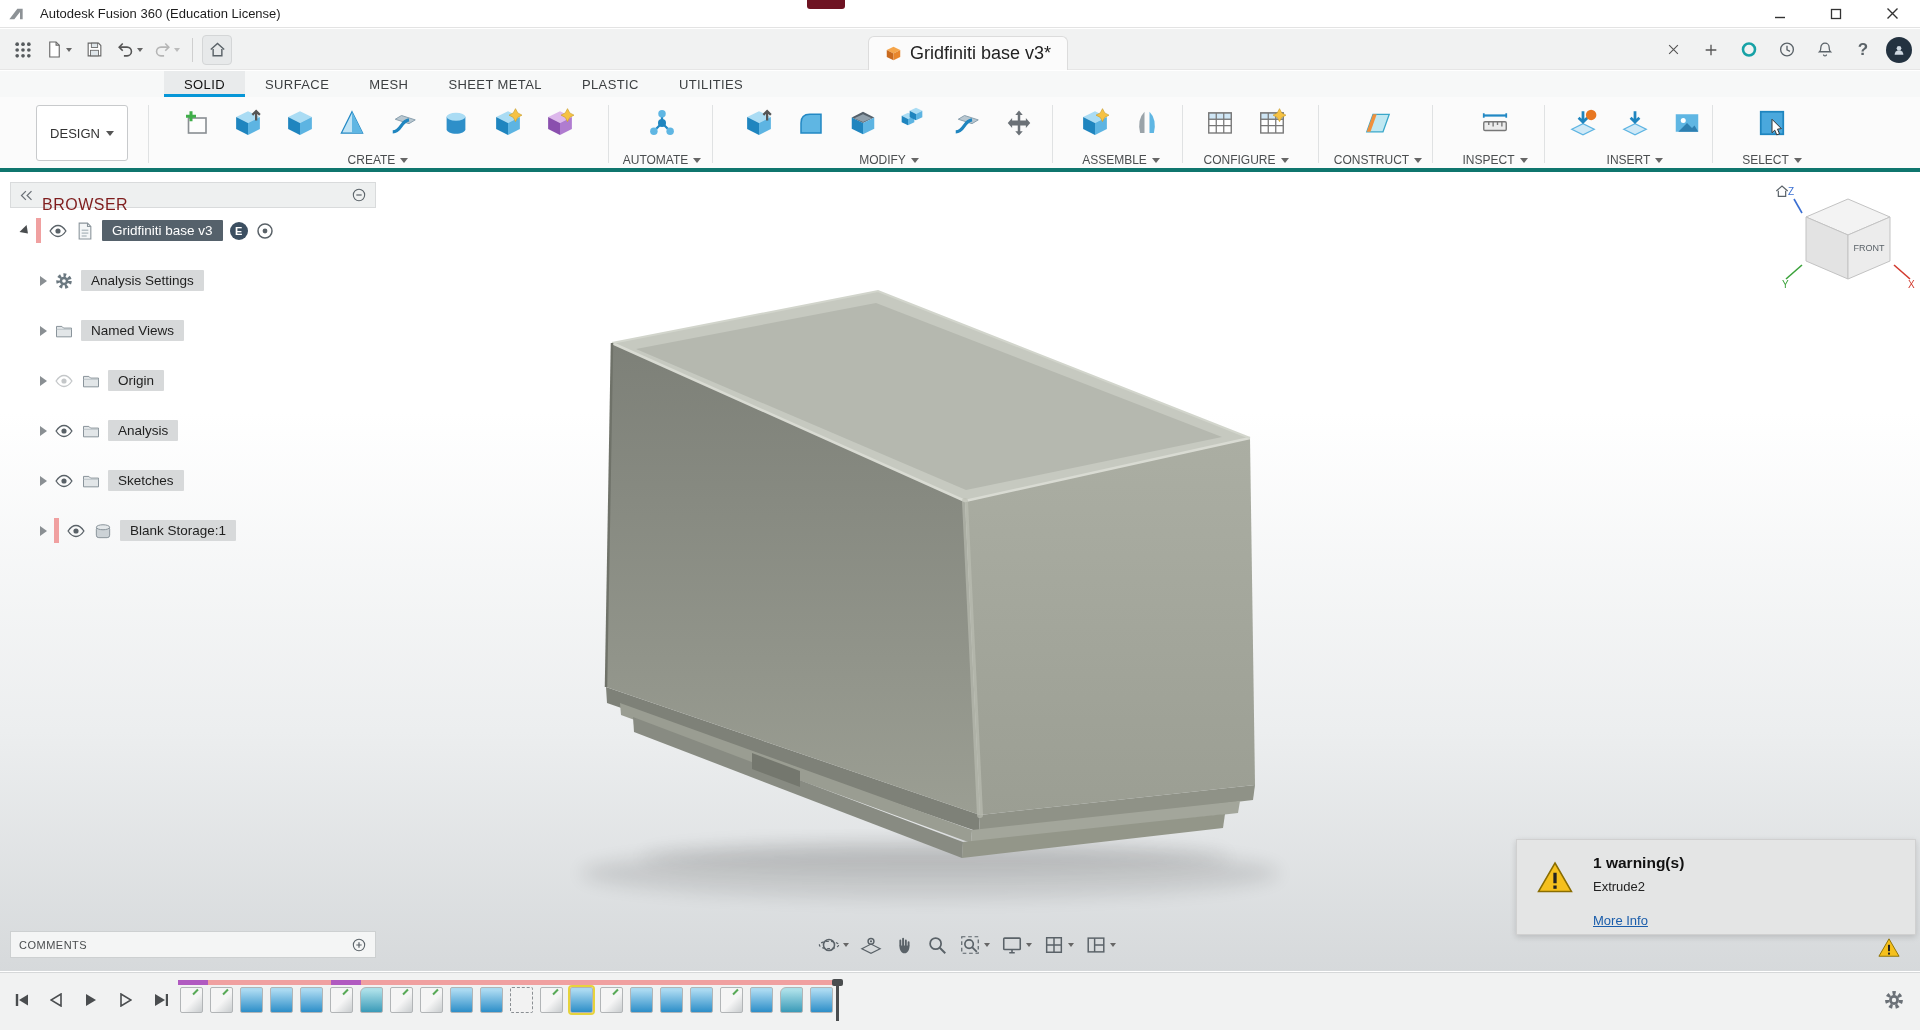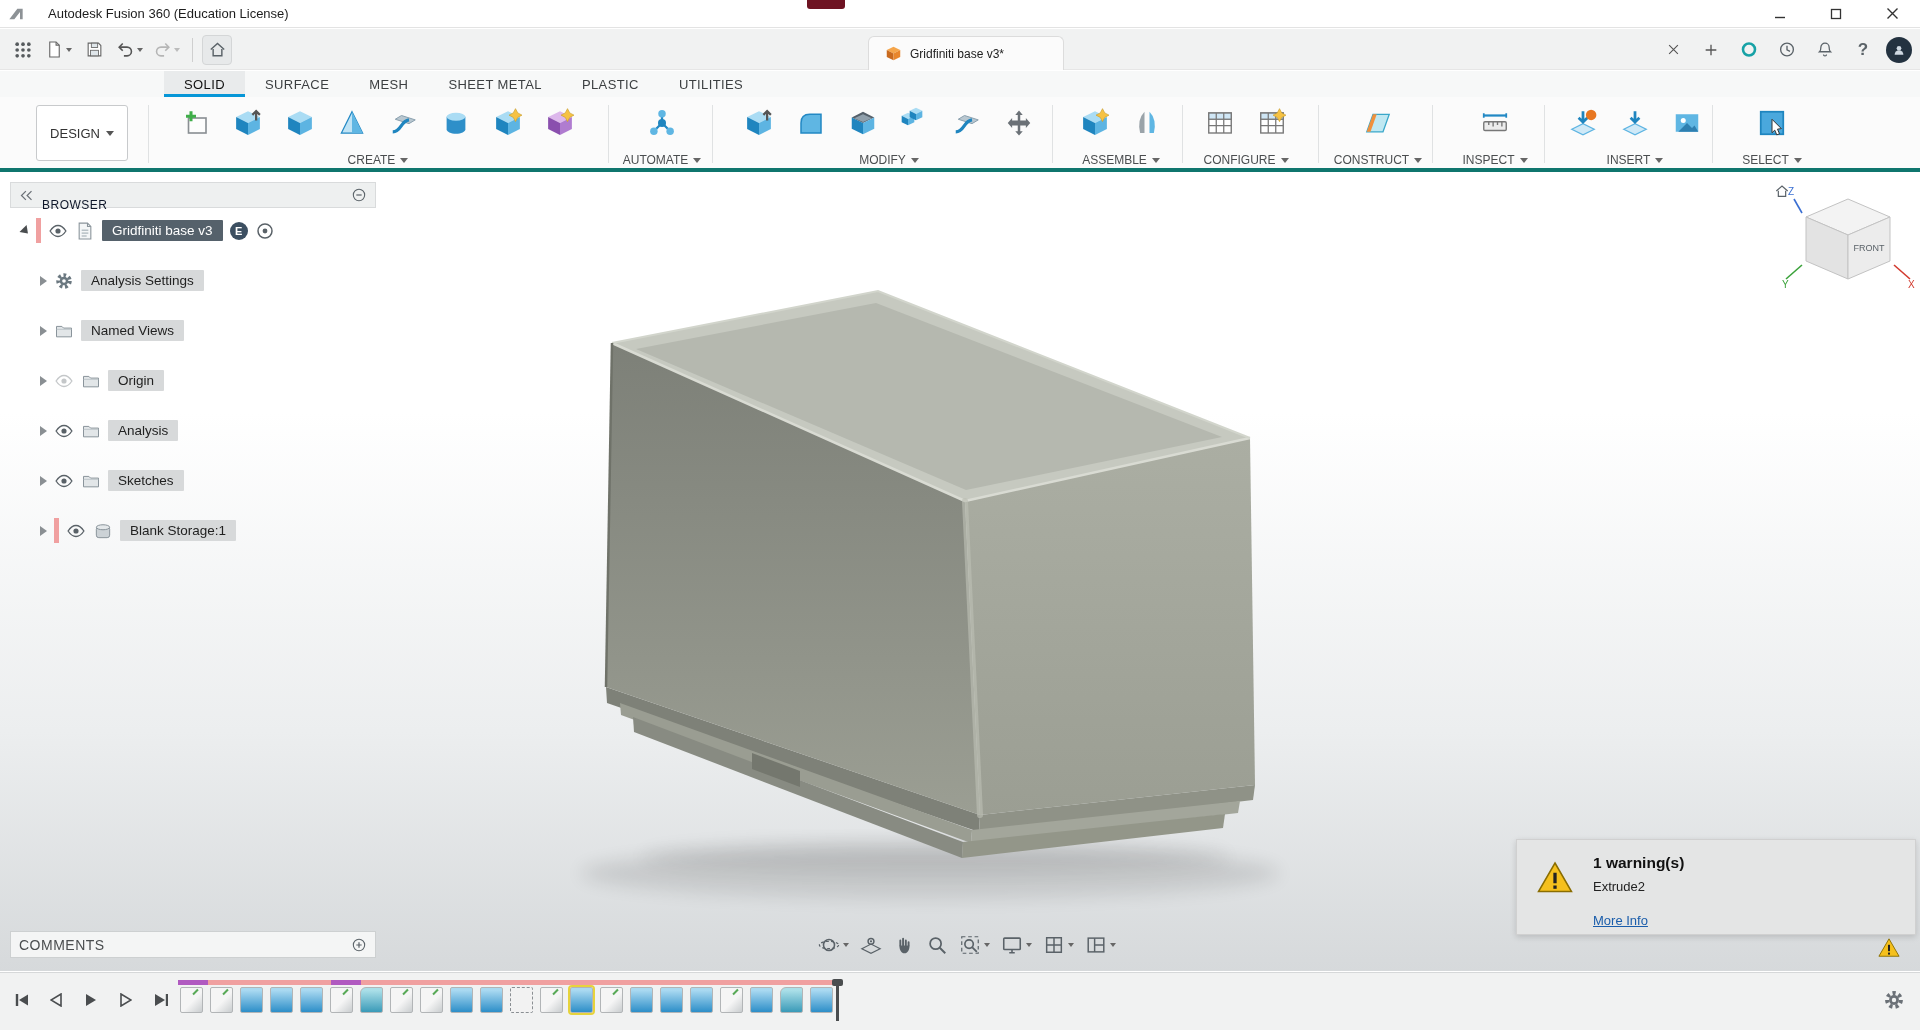--- a/index.html
+++ b/index.html
@@ -4,41 +4,41 @@
 <style>
   html,body{margin:0;padding:0;background:#9a9a9a;}
   *{box-sizing:border-box;}
   .app{position:relative;width:1920px;height:1030px;background:#fff;overflow:hidden;
        font-family:"Liberation Sans","DejaVu Sans",sans-serif;color:#222;font-size:13px;
        -webkit-font-smoothing:antialiased;}
 
   
   .titlebar{position:absolute;left:0;top:0;width:1920px;height:28px;background:#ffffff;
             border-bottom:1px solid #e3e3e3;display:flex;align-items:center;}
-  .tb-left{display:flex;align-items:center;gap:24px;padding-left:8px;flex:1;}
+  .tb-left{display:flex;align-items:center;gap:16px;padding-left:8px;flex:1;}
   .tb-title{font-size:13px;color:#1d1d1d;}
   .artifact{position:absolute;left:807px;top:0;width:38px;height:9px;background:#6e1322;border-radius:0 0 3px 3px;}
   .tb-controls{display:flex;height:28px;}
   .tb-btn{width:56px;height:28px;display:flex;align-items:center;justify-content:center;border:none;background:transparent;cursor:pointer;}
   .tb-btn svg{display:block;}
 
   
   .appbar{position:absolute;left:0;top:29px;width:1920px;height:41px;background:#f1f2f2;
           border-bottom:1px solid #e6e6e6;}
   .qat{position:absolute;left:8px;top:0;height:41px;display:flex;align-items:center;gap:4px;}
   .qbtn{height:30px;min-width:30px;padding:0 3px;border:none;background:transparent;display:flex;align-items:center;justify-content:center;gap:2px;cursor:pointer;border-radius:3px;}
   .qbtn svg{display:block;}
   .caret-sm{width:0;height:0;border-left:3.5px solid transparent;border-right:3.5px solid transparent;border-top:4.5px solid #666;}
   .dim{opacity:.38;}
   .vseparator{width:1px;height:24px;background:#cfcfcf;margin:0 5px;}
   .home-btn{background:#e7e9ea;border:1px solid #d4d6d7;border-radius:4px;}
   .doc-tab{position:absolute;left:868px;top:7px;height:34px;min-width:196px;padding:0 16px;
            background:#fbfbfb;border:1px solid #dcdcdc;border-bottom:none;border-radius:6px 6px 0 0;
            display:flex;align-items:center;gap:8px;}
-  .doc-tab-label{font-size:12px;color:#222;}
+  .doc-tab-label{font-size:18px;color:#222;}
   .appbar-right{position:absolute;right:8px;top:0;height:41px;display:flex;align-items:center;gap:8px;}
   .abtn{width:30px;height:30px;border:none;background:transparent;display:flex;align-items:center;justify-content:center;cursor:pointer;border-radius:3px;}
   .help-glyph{font-size:17px;color:#5b6368;font-weight:bold;}
   .avatar{width:26px;height:26px;border-radius:50%;background:#233240;display:flex;align-items:center;justify-content:center;}
 
   
   .tabsrow{position:absolute;left:0;top:71px;width:1920px;height:26px;background:#f7f8f8;display:flex;align-items:stretch;padding-left:164px;}
   .rtab{padding:0 20px;display:flex;align-items:center;font-size:13px;letter-spacing:.4px;color:#3c3f41;cursor:pointer;border:none;background:transparent;}
   .rtab.active{background:#e9ebec;color:#111;box-shadow:inset 0 -3px 0 #0696d7;font-weight:normal;}
 
@@ -59,21 +59,21 @@
   .viewport{position:absolute;left:0;top:173px;width:1920px;height:798px;
             background:linear-gradient(180deg,#ffffff 30%,#eceeef 70%,#d6d9db 100%);overflow:hidden;}
   .modelsvg{position:absolute;left:0;top:0;}
 
   
   .viewcube{position:absolute;left:1772px;top:2px;width:144px;height:128px;}
 
   
   .browser{position:absolute;left:10px;top:9px;width:366px;}
   .br-header{height:26px;background:#eef0f0;border:1px solid #d9dbdc;display:flex;align-items:center;padding:0 8px;gap:8px;}
-  .br-header-label{font-size:12px;letter-spacing:.5px;color:#0f172a;flex:1;margin-top:20px;}
+  .br-header-label{font-size:16px;letter-spacing:.5px;color:#7f1d1d;flex:1;margin-top:20px;}
   .br-rows{display:flex;flex-direction:column;gap:23px;margin-top:9px;}
   .br-row{display:flex;align-items:center;height:27px;gap:7px;}
   .br-caret{width:0;height:0;border-top:5px solid transparent;border-bottom:5px solid transparent;border-left:7px solid #8a8f93;margin-left:12px;flex:none;cursor:pointer;}
   .br-caret.open{transform:rotate(45deg);border-left-color:#4a4d4f;}
   .br-bar{width:5px;height:25px;background:#f0a0a0;flex:none;}
   .br-ic{width:20px;height:20px;flex:none;}
   .br-chip{background:#d7d9da;border-radius:1px;padding:3px 10px;font-size:13.5px;color:#222;white-space:nowrap;cursor:pointer;}
   .br-chip.selected{background:#55616b;color:#fff;}
   .badge-e{width:18px;height:18px;border-radius:50%;background:#3c4f61;color:#fff;font-size:11px;font-weight:bold;
            display:flex;align-items:center;justify-content:center;flex:none;}
@@ -82,21 +82,21 @@
   
   .warnpanel{position:absolute;left:1516px;top:666px;width:400px;height:96px;background:#e4e5e5;
              border:1px solid #d0d0d0;box-shadow:0 2px 6px rgba(0,0,0,.15);display:flex;align-items:flex-start;padding:14px 14px 0 18px;gap:18px;}
   .warn-title{font-size:15.5px;font-weight:bold;color:#111;margin-bottom:7px;}
   .warn-feature{font-size:13px;color:#222;margin-bottom:19px;}
   .warn-link{font-size:13px;color:#1a5dab;text-decoration:underline;cursor:pointer;}
 
   
   .commentsbar{position:absolute;left:10px;top:758px;width:366px;height:27px;background:#f4f5f5;border:1px solid #cdd0d1;
                display:flex;align-items:center;padding:0 8px;}
-  .comments-label{font-size:14px;letter-spacing:.5px;color:#4a4d4f;flex:1;}
+  .comments-label{font-size:11px;letter-spacing:.5px;color:#4a4d4f;flex:1;}
 
   
   .navbar{position:absolute;left:816px;top:758px;height:28px;display:flex;align-items:center;gap:7px;}
   .navitem{display:flex;align-items:center;gap:3px;border:none;background:transparent;cursor:pointer;padding:2px;}
   .navitem svg{width:22px;height:22px;display:block;}
 
   .warn-toggle{position:absolute;left:1876px;top:764px;width:26px;height:24px;border:none;background:transparent;cursor:pointer;padding:0;}
 
   
   .timelinebar{position:absolute;left:0;top:972px;width:1920px;height:58px;background:#f1f2f2;border-top:1px solid #d6d8d9;}

